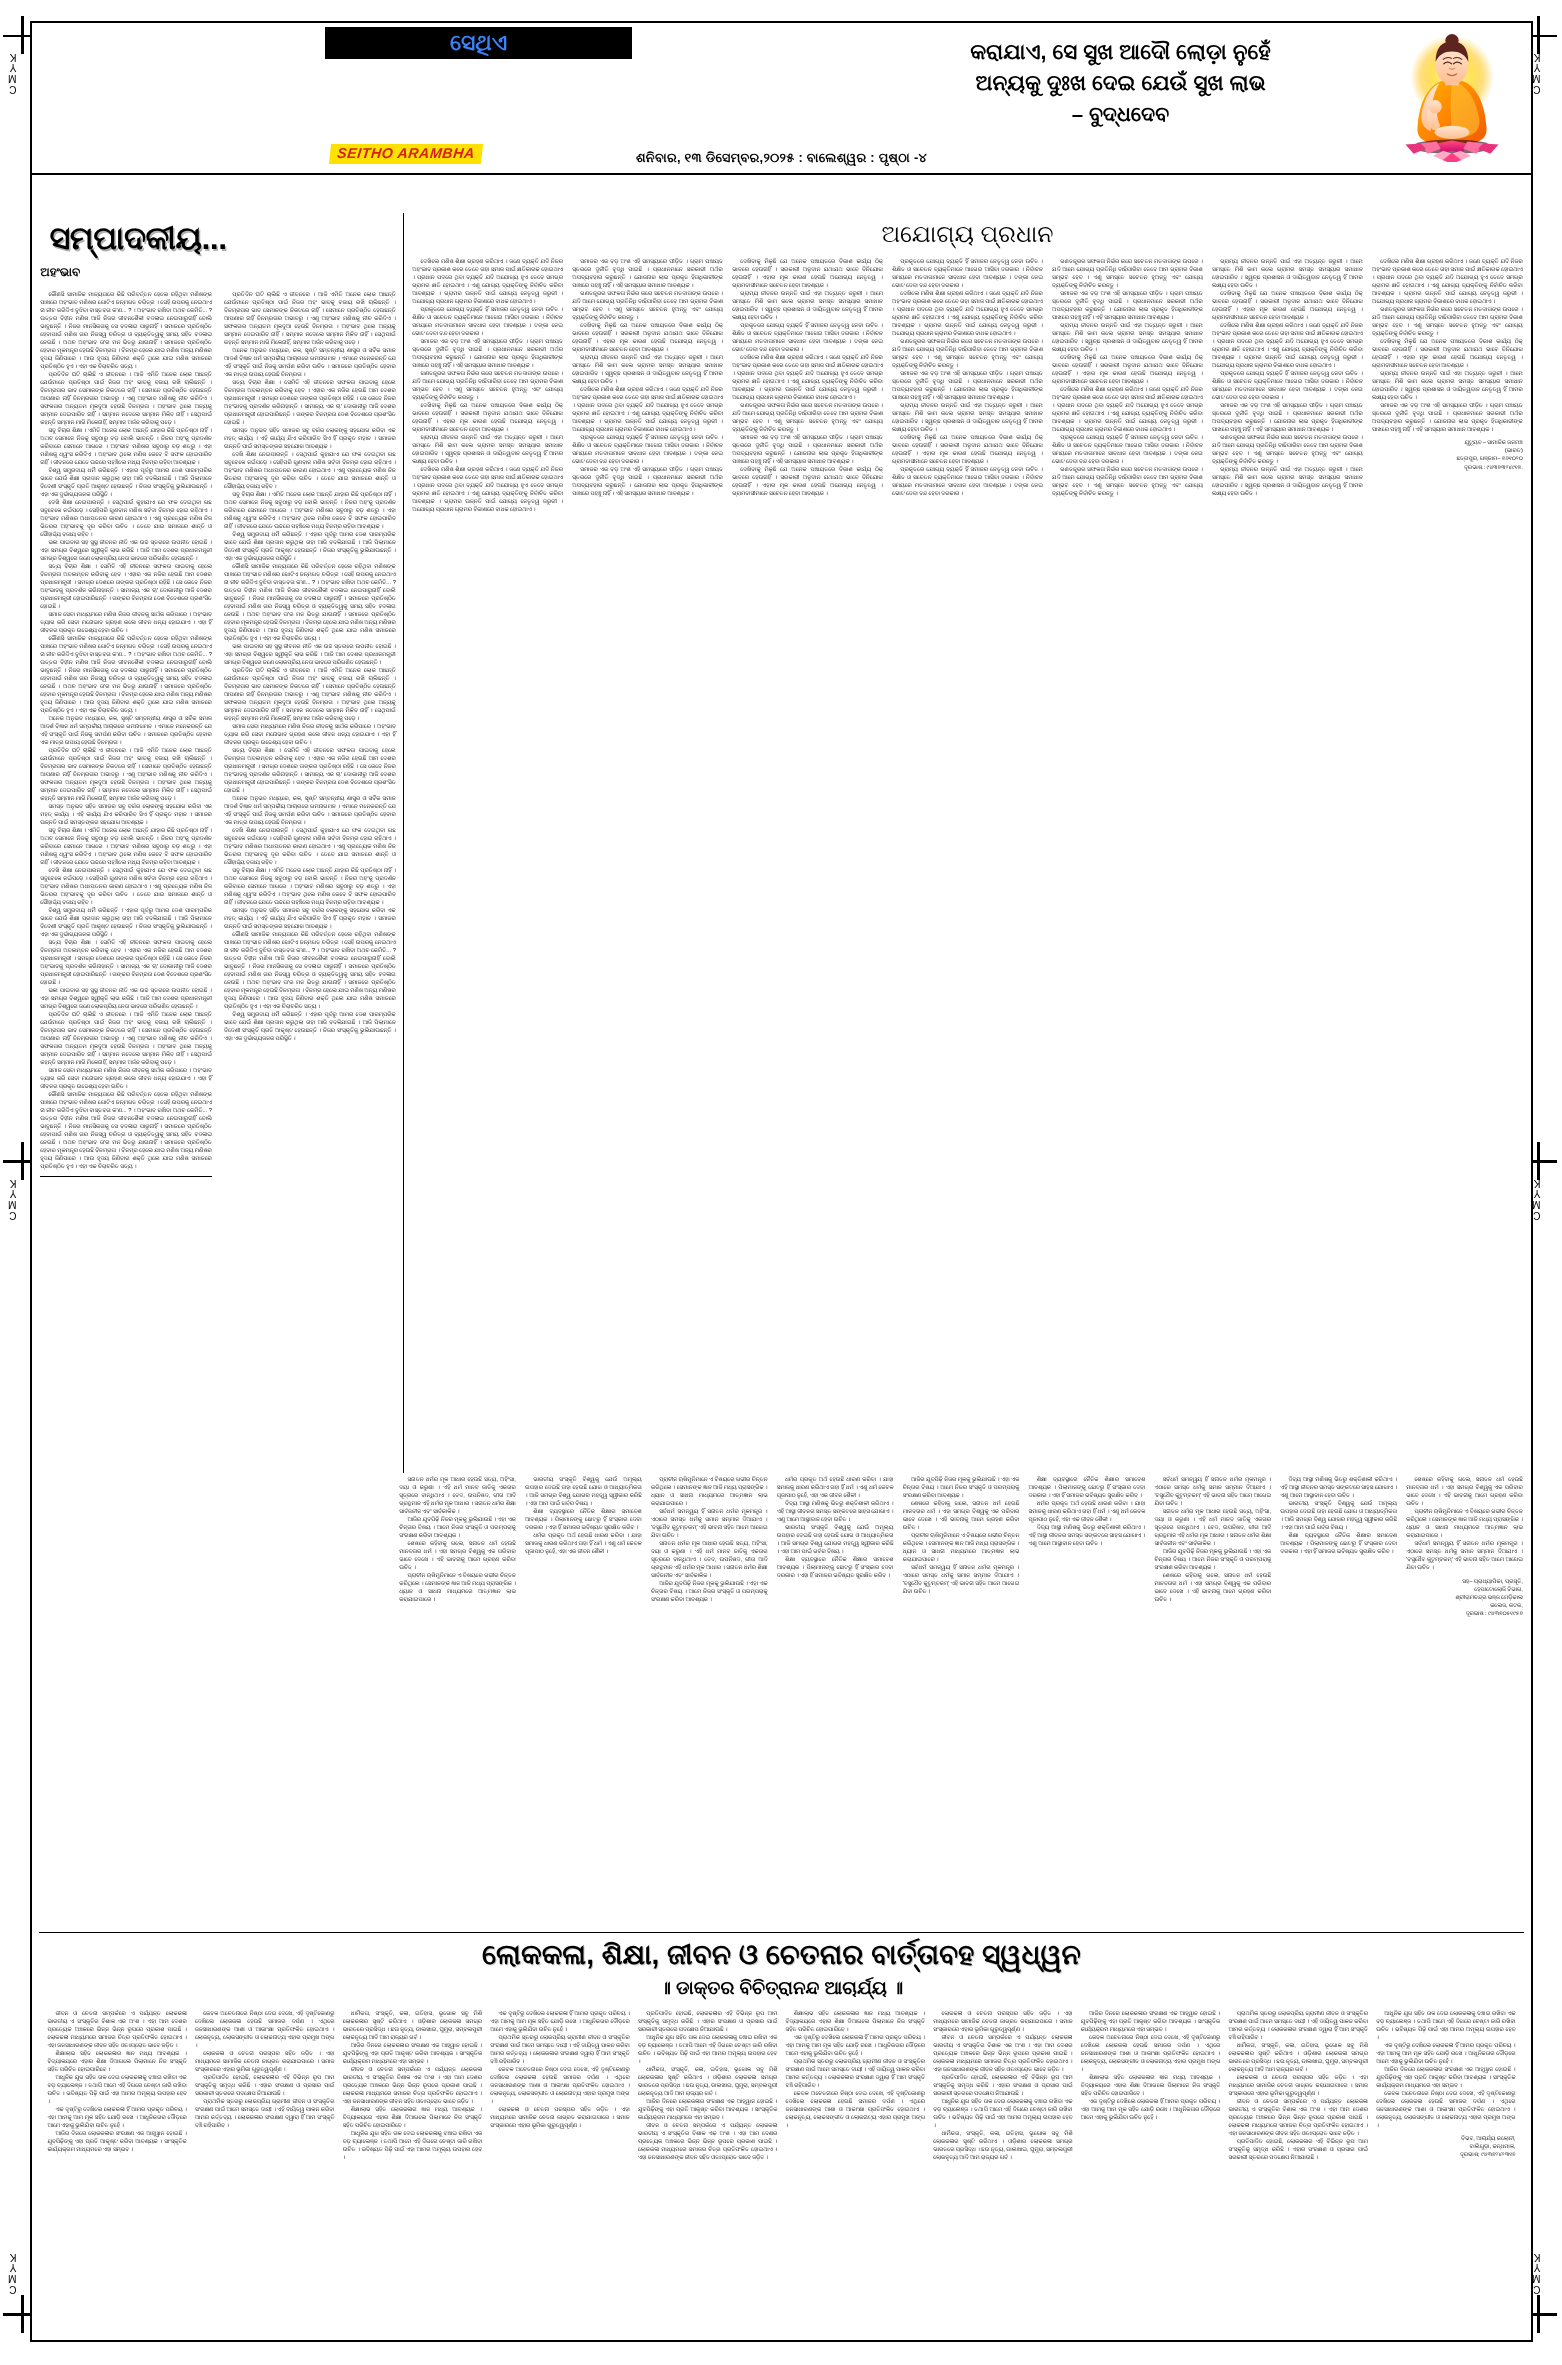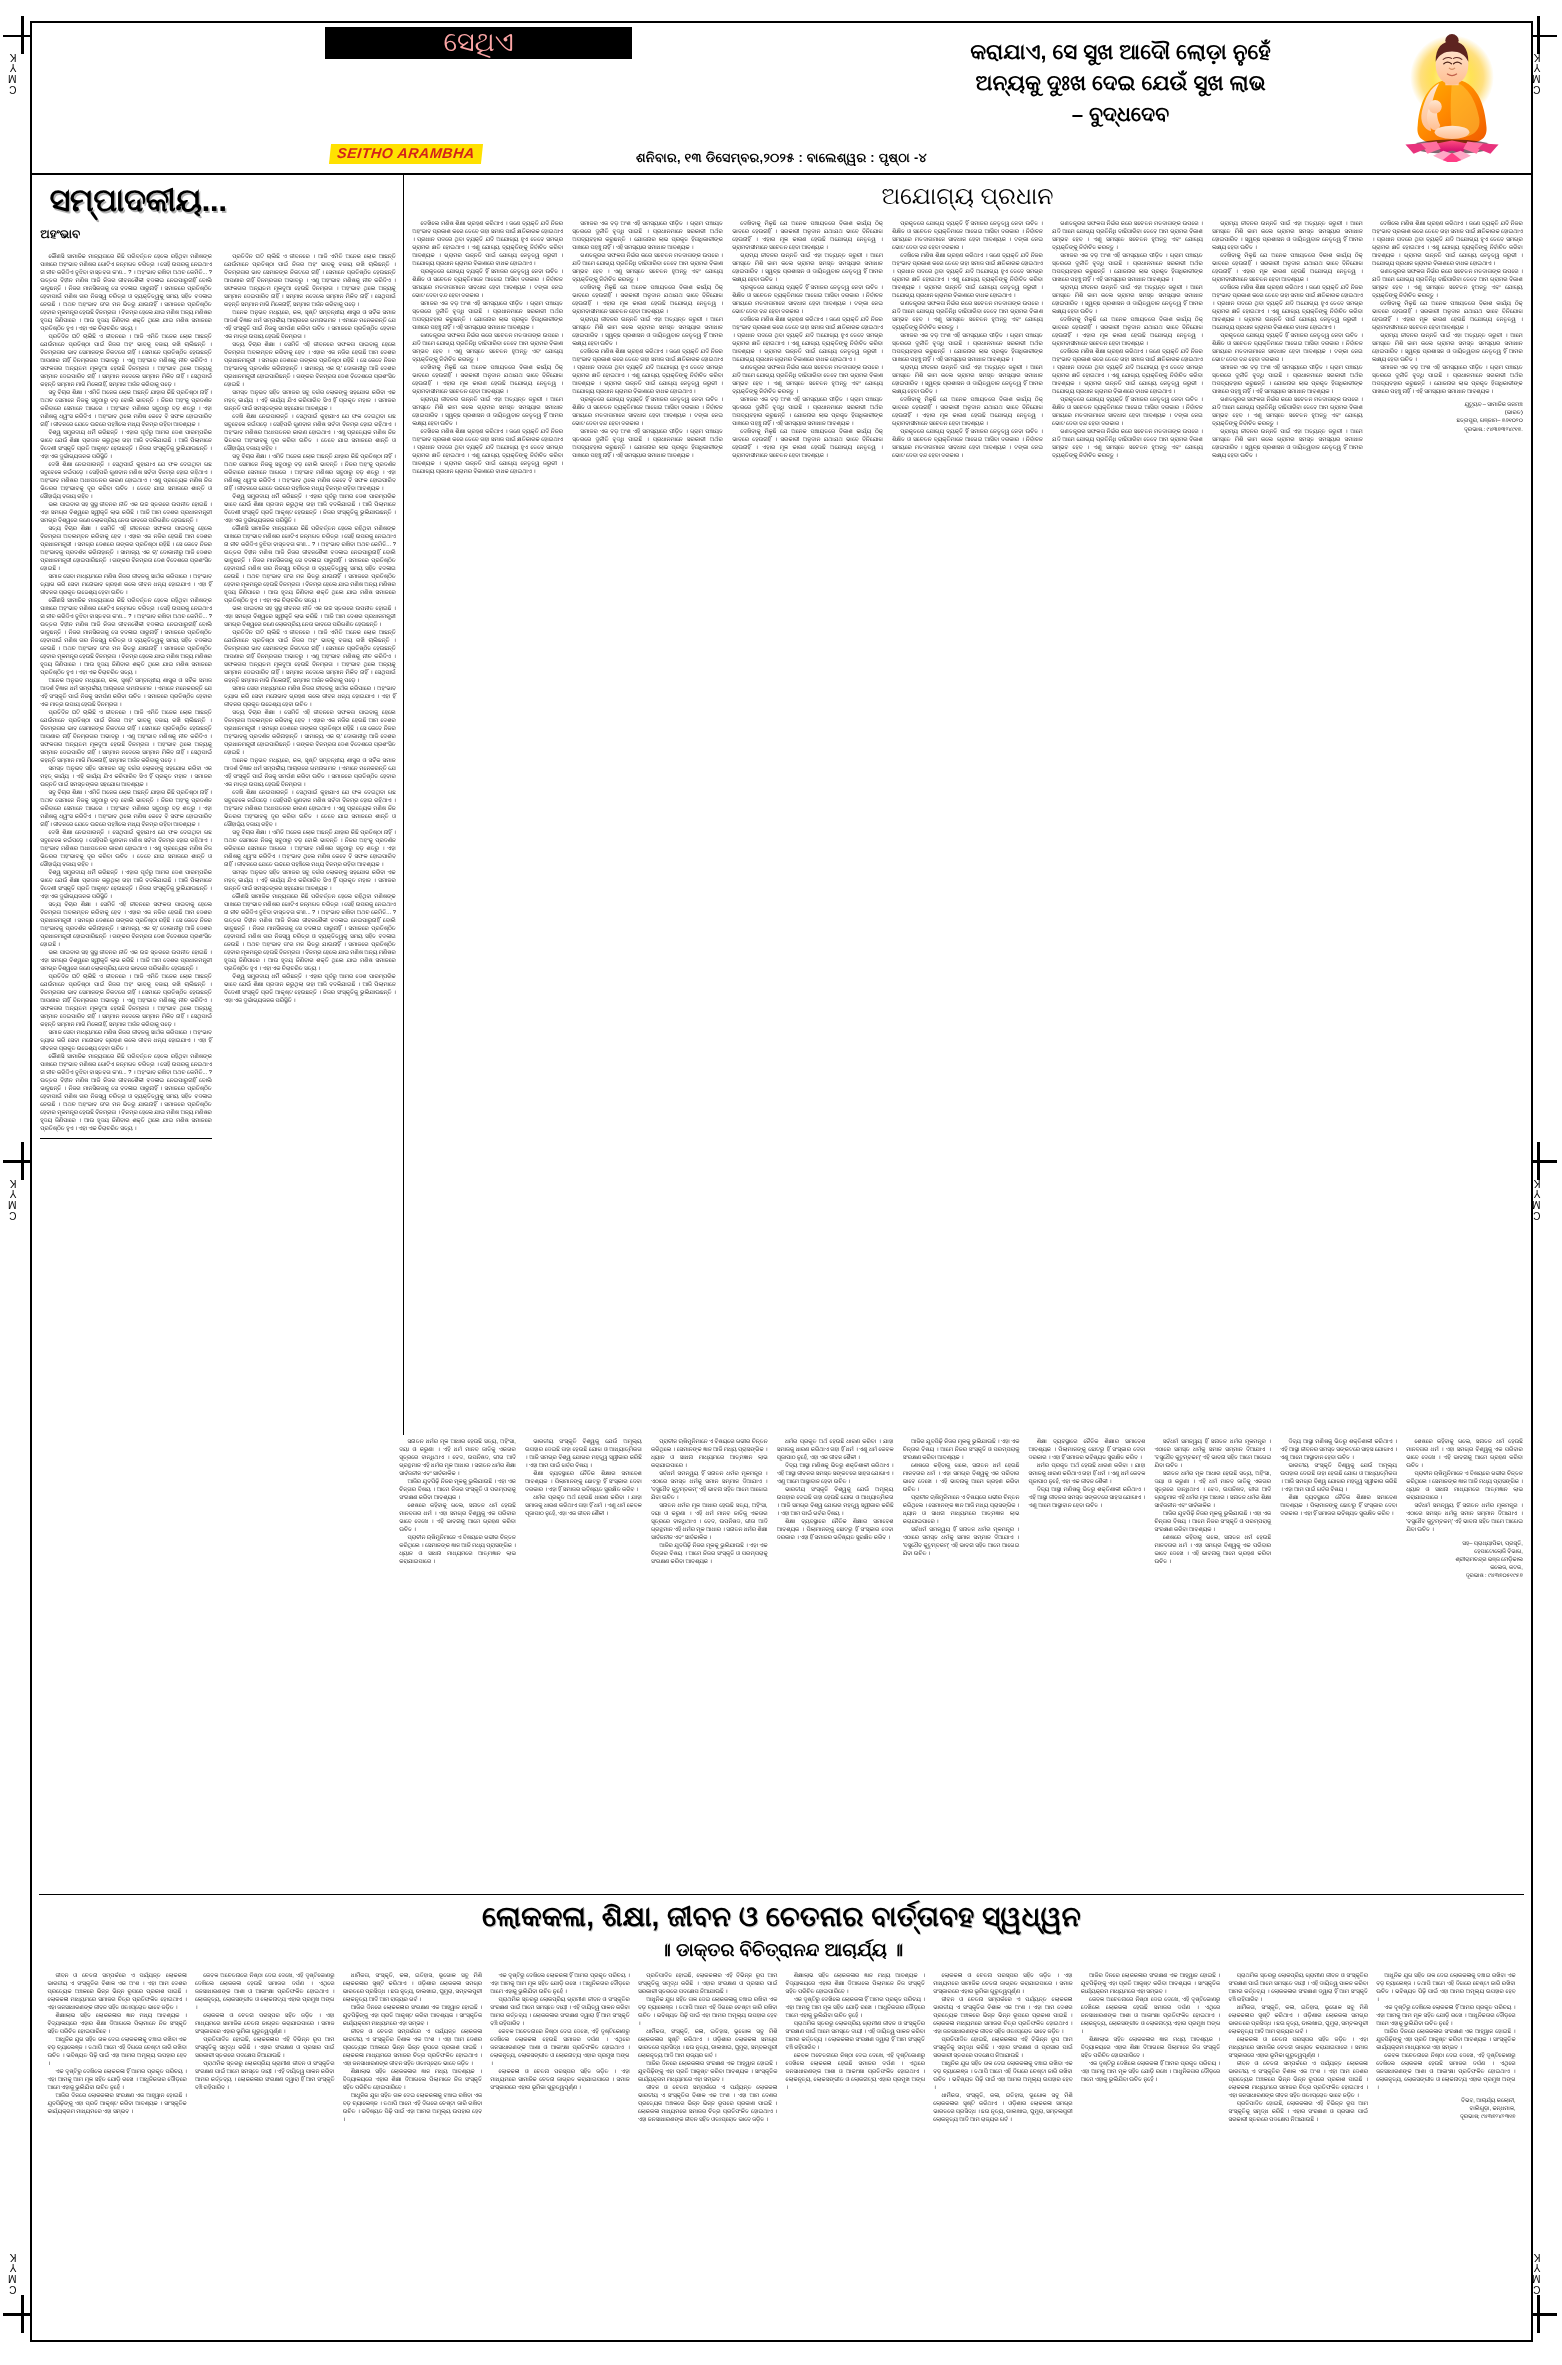--- a/index.html
+++ b/index.html
@@ -32,23 +32,23 @@
 
   
   .masthead{
     position:relative;height:150px;
     border-bottom:2px solid #000;
   }
   .logo-wrap{
     position:absolute;left:287px;top:4.1px;width:369px;height:143px;
   }
   .logo-seitho{
-    width:307px;height:32px;background:#000;color:#fca5a5;
+    width:307px;height:32px;background:#000;color:#3b82f6;
     display:flex;align-items:center;justify-content:center;
-    font-size:27px;line-height:21.5px;font-weight:400;
+    font-size:22px;line-height:21.5px;font-weight:700;
     margin-left:6.1px;
   }
   .logo-main{
     font-size:77px;line-height:77px;font-weight:900;
     letter-spacing:-3.1px;margin-top:-3.1px;
     text-shadow:2px 2px 0 rgba(0,0,0,.25);
   }
   .logo-en{
     position:absolute;left:11.3px;top:117px;
     background:#FFE100;color:#D4221B;
@@ -255,21 +255,21 @@
           <path d="M108 236 l-20 10 l22 10 l16 -14 z" fill="#FFA8C6"></path>
           <path d="M142 236 l20 10 l-22 10 l-16 -14 z" fill="#FFA8C6"></path>
           <path d="M125 240 l-18 14 l18 8 l18 -8 z" fill="#FF3D85"></path>
         </g>
       </svg>
     </div>
 
     <div class="dateline">ଶନିବାର, ୧୩ ଡିସେମ୍ବର,୨୦୨୫ : ବାଲେଶ୍ୱର : ପୃଷ୍ଠା -୪</div>
   </div>
 
-  <div style="display:flex;">
+  <div style="display:flex;margin-top:38px;">
 
     <div style="width:372px;padding:8.2px 7.2px 0 8.2px;box-sizing:border-box;border-right:1px solid #000;">
 
       <div class="edit-title" style="text-align:left;padding-left:9.2px;">ସମ୍ପାଦକୀୟ...</div>
       <div class="edit-sub">ଅହଂଭାବ</div>
 
       <div style="display:flex;margin-top:7.2px;height:1183px;">
         <div class="col" style="width:50%;padding-right:6.1px;">
           <p>କୌଣସି ସାମାଜିକ ମାନ୍ୟତାରେ କିଛି ପରିବର୍ତ୍ତନ ହେଲେ ରହିଥିବା ମଣିଷଙ୍କ ପାଖରେ ଅହଂଭାବ ମଣିଷର ଗୋଟିଏ ଜନ୍ମଗତ ଚରିତ୍ର । ସେହି ଉପରକୁ ନେଇଥାଏ ନା ନୀଚ କରିଦିଏ ବୁଝିବା ବାସ୍ତବତା କ'ଣ... ? । ଅହଂଭାବ ରଖିବା ଅଥଚ କେମିତି... ? ଉତ୍ତର ବିହୀନ ମଣିଷ ଆଜି ନିଜର ଜୀବନଶୈଳୀ ବଦଳାଇ ନେଇପାରୁନାହିଁ ବୋଲି ଭାବୁଛନ୍ତି । ନିଜର ମାନସିକତାକୁ ସେ ବଦଳାଇ ପାରୁନାହିଁ । ସମାଜରେ ପ୍ରତିଷ୍ଠିତ ହେବାପାଇଁ ମଣିଷ ତାର ନିଜସ୍ୱ ଚରିତ୍ର ଓ ବ୍ୟକ୍ତିତ୍ୱକୁ ସମୟ ସହିତ ବଦଳାଇ ନେଉଛି । ଅଥଚ ଅହଂଭାବ ତା'ର ମନ ଭିତରୁ ଯାଉନାହିଁ । ସମାଜରେ ପ୍ରତିଷ୍ଠିତ ହେବାର ମୂଳମନ୍ତ୍ର ହେଉଛି ବିନମ୍ରତା । ବିନମ୍ର ହେଲେ ଯାଇ ମଣିଷ ଅନ୍ୟ ମଣିଷର ହୃଦୟ ଜିଣିପାରେ । ଆଉ ହୃଦୟ ଜିଣିବାର ଶକ୍ତି ଥିଲେ ଯାଇ ମଣିଷ ସମାଜରେ ପ୍ରତିଷ୍ଠିତ ହୁଏ । ଏହା ଏକ ଚିରାଚରିତ ସତ୍ୟ ।</p>
           <p>ପ୍ରତିଦିନ ଘଟି ଚାଲିଛି ଏ ଜୀବନରେ । ଆଜି ଏମିତି ଅନେକ ଲୋକ ଆଛନ୍ତି ଯେଉଁମାନେ ପ୍ରତିଷ୍ଠା ପାଇଁ ନିଜର ଅହଂ ଭାବକୁ ବଜାୟ ରଖି ଚାଲିଛନ୍ତି । ବିନମ୍ରତାର ଭାବ ସେମାନଙ୍କ ନିକଟରେ ନାହିଁ । ସେମାନେ ପ୍ରତିଷ୍ଠିତ ହେଉଛନ୍ତି ଆପଣାର ନାହିଁ ବିନମ୍ରତାର ଅଭାବରୁ । ଏଣୁ ଅହଂଭାବ ମଣିଷକୁ ନୀଚ କରିଦିଏ । ସଫଳତାର ଅନ୍ୟତମ ମୂଳଦୁଆ ହେଉଛି ବିନମ୍ରତା । ଅହଂଭାବ ଥିଲେ ଅନ୍ୟକୁ ସମ୍ମାନ ଦେଇପାରିବ ନାହିଁ । ସମ୍ମାନ ନଦେଲେ ସମ୍ମାନ ମିଳିବ ନାହିଁ । ସେଥିପାଇଁ କହନ୍ତି ସମ୍ମାନ ମାଗି ମିଳେନାହିଁ, ସମ୍ମାନ ଅର୍ଜନ କରିବାକୁ ପଡ଼େ ।</p>

